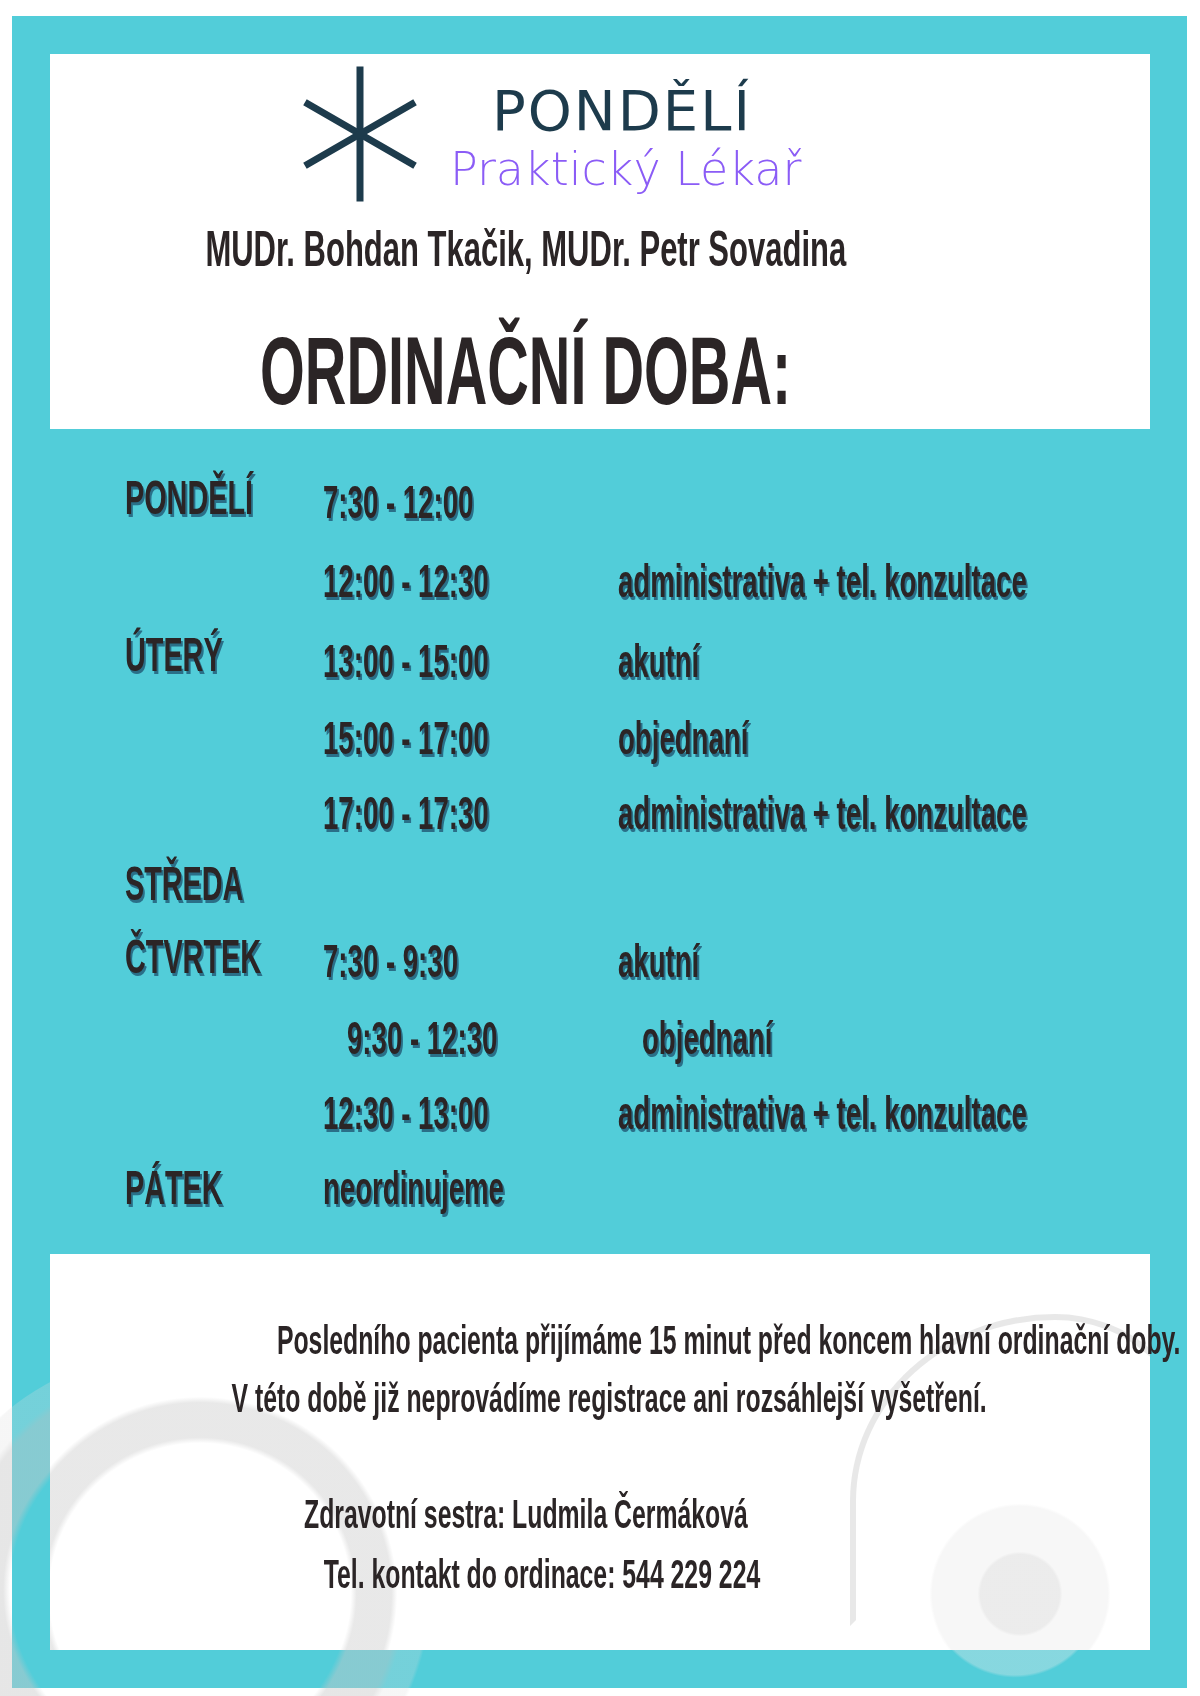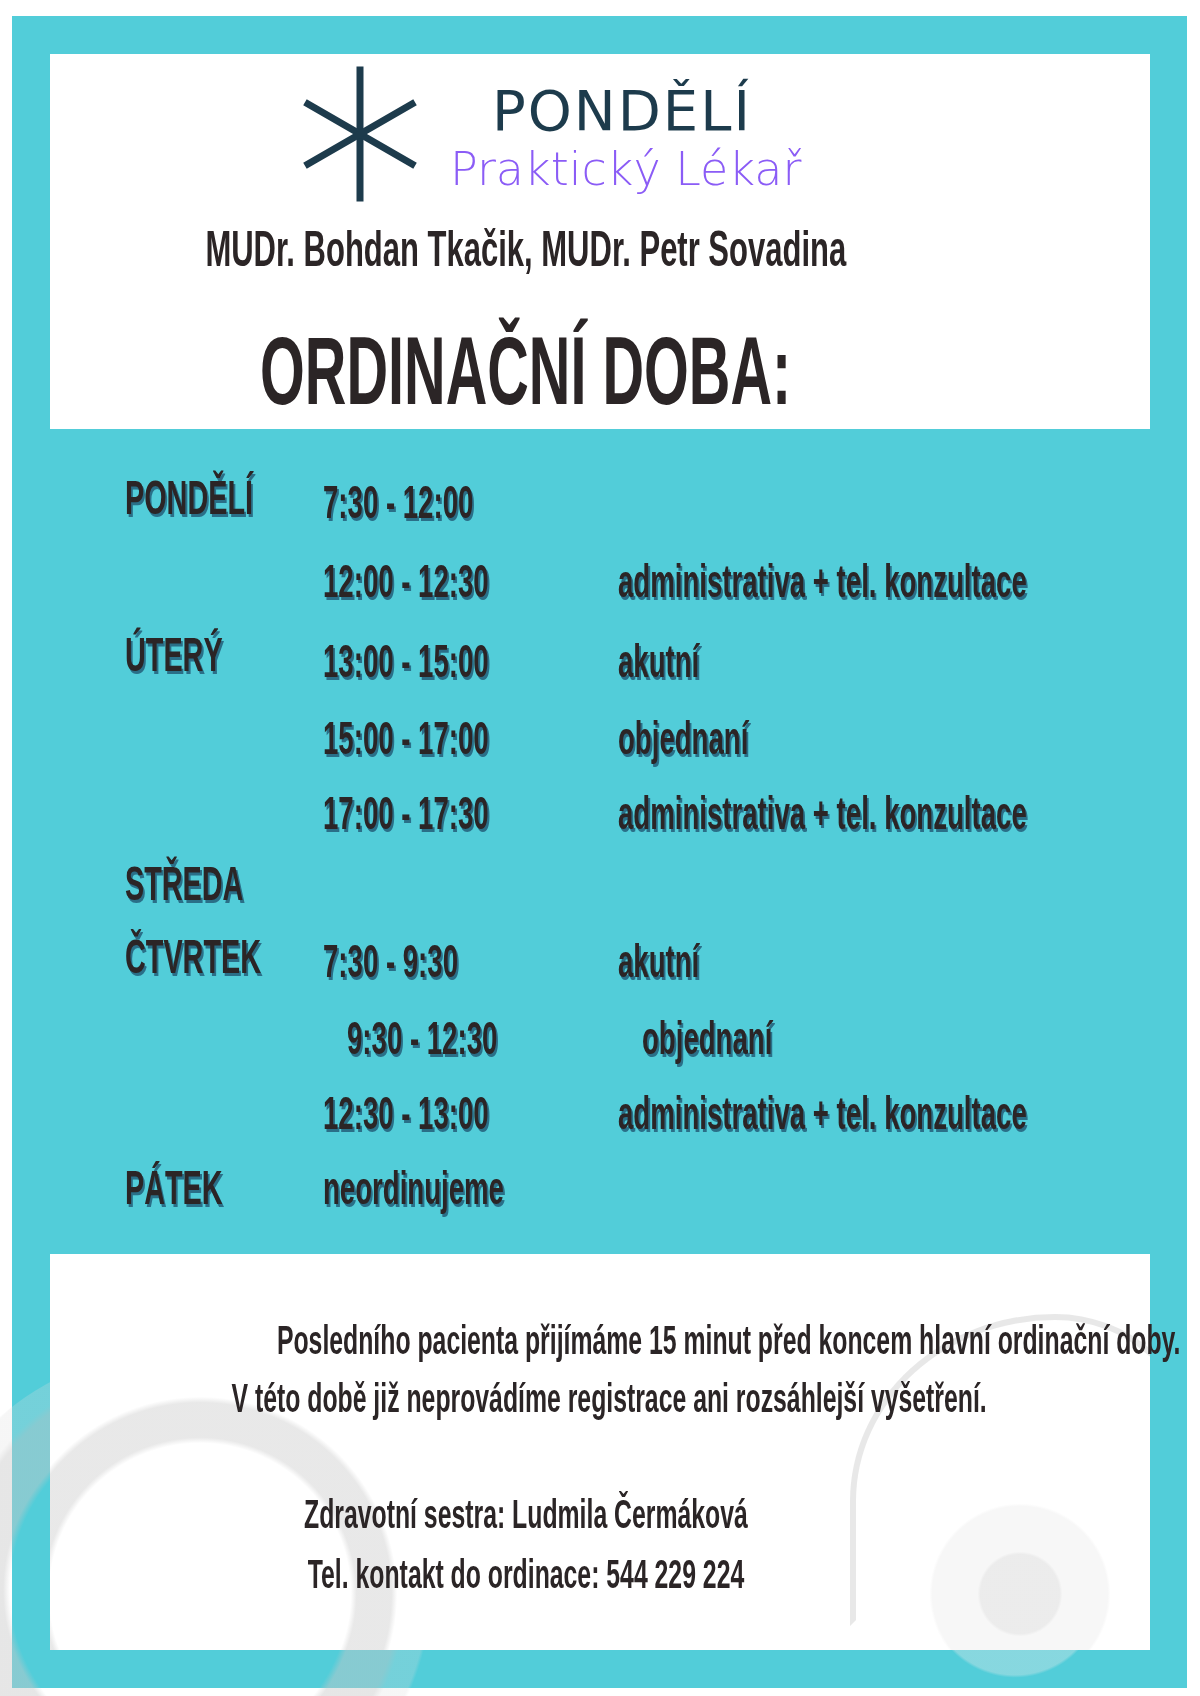--- a/index.html
+++ b/index.html
@@ -113,15 +113,15 @@
 
 <div class="center-line foot" style="top:1318px;">
   <span class="cond">Posledního pacienta přijímáme 15 minut před koncem hlavní ordinační doby.</span>
 </div>
 <div class="center-line foot" style="top:1376px;">
   <span class="cond">V této době již neprovádíme registrace ani rozsáhlejší vyšetření.</span>
 </div>
 <div class="center-line foot" style="top:1492px;">
   <span class="cond">Zdravotní sestra: Ludmila Čermáková</span>
 </div>
-<div class="center-line foot" style="top:1552px;">
+<div class="center-line foot" style="top:1552px;padding-left:16px;">
   <span class="cond">Tel. kontakt do ordinace: 544 229 224</span>
 </div>
 
 </body></html>

